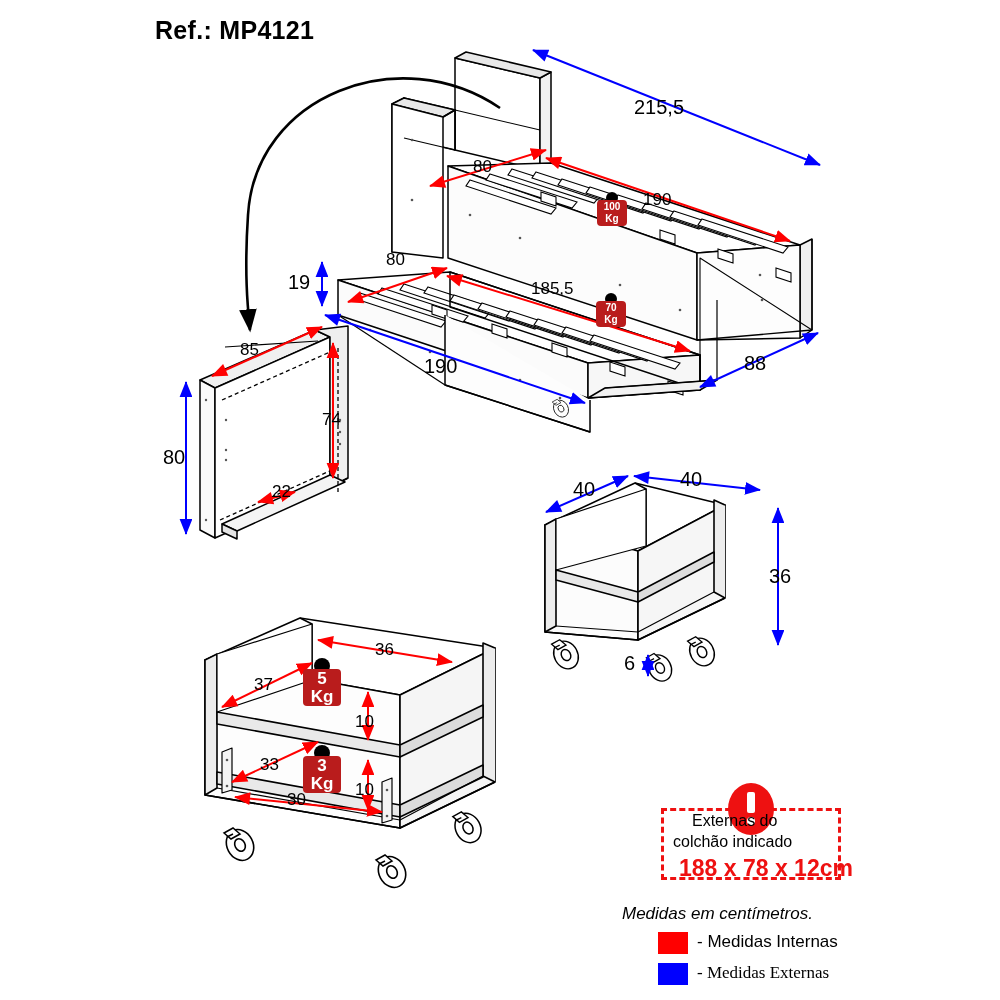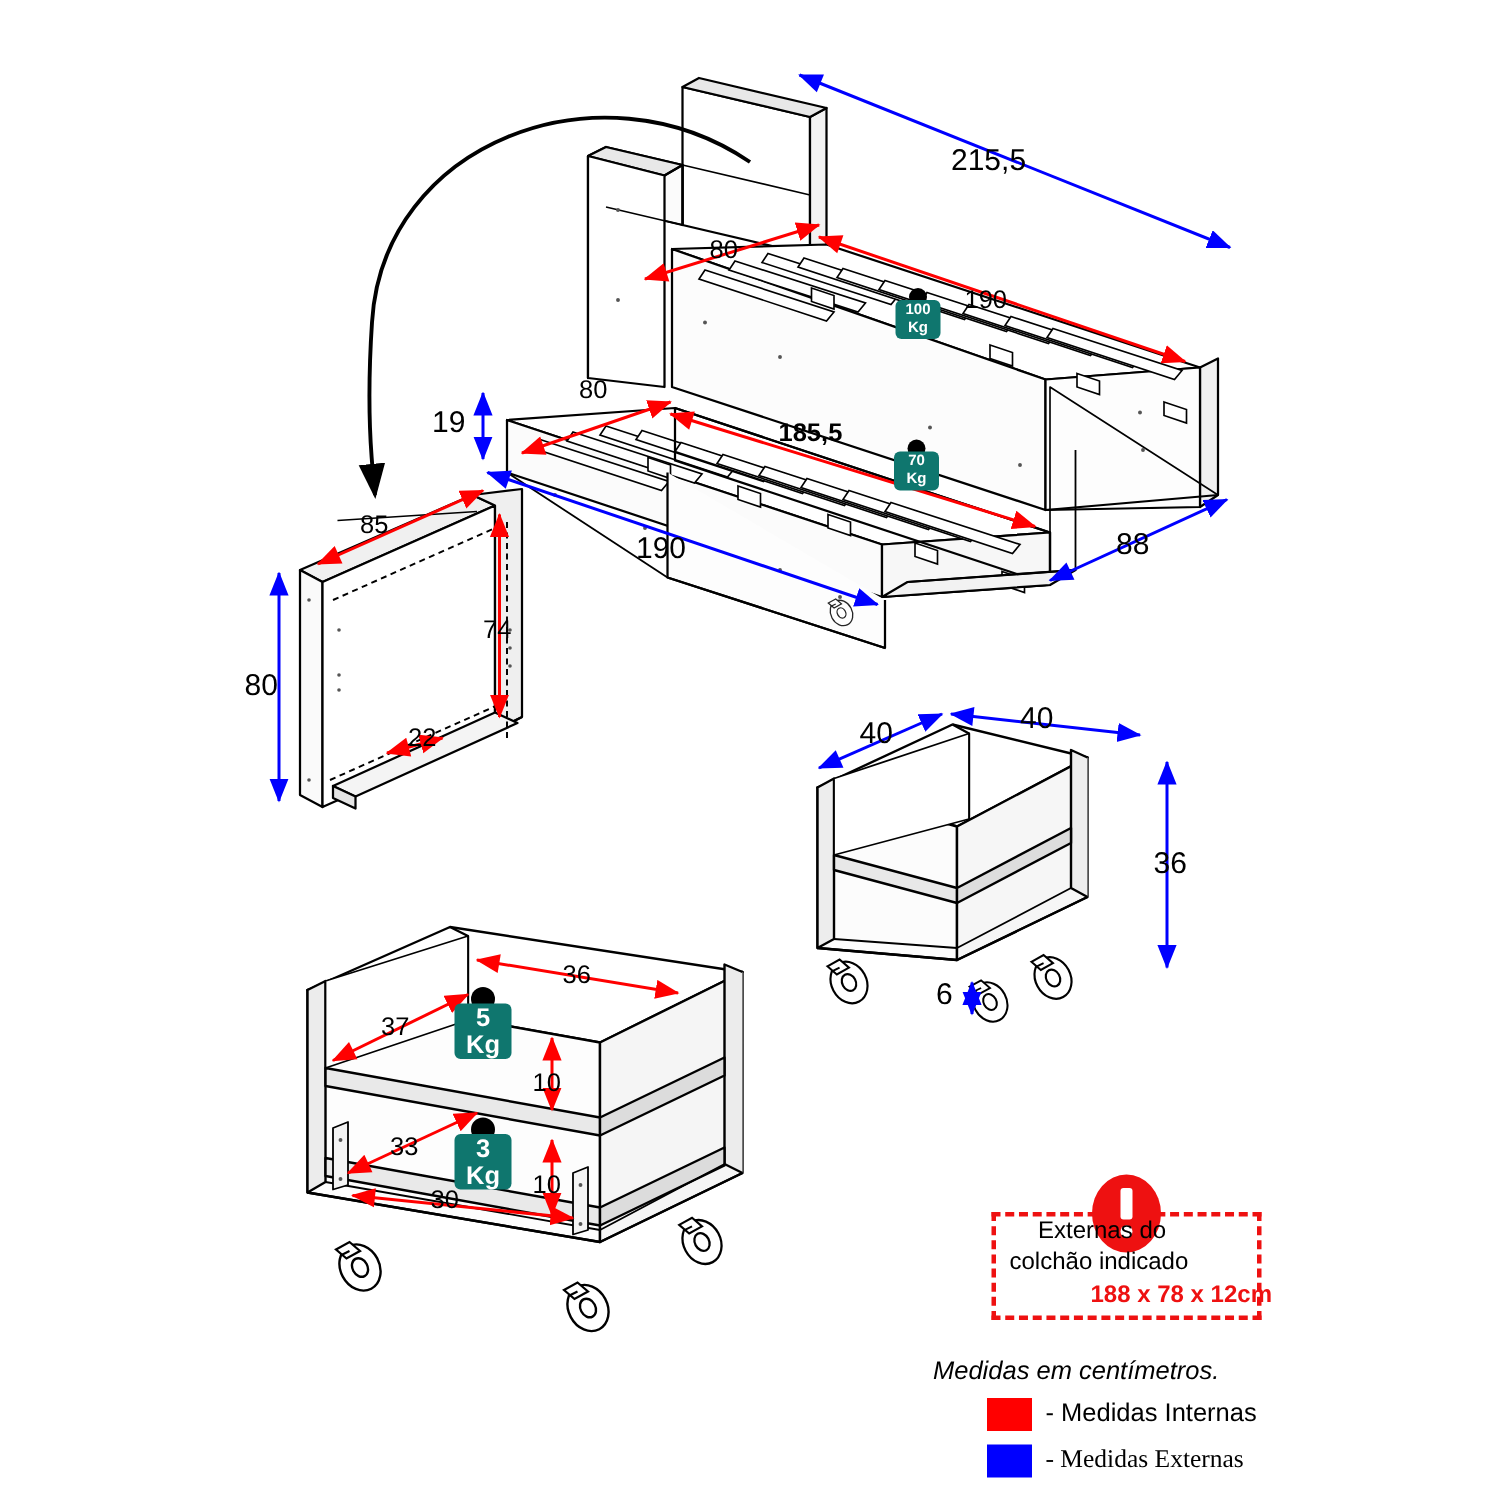--- a/index.html
+++ b/index.html
@@ -4,46 +4,47 @@
 <style>
   html,body{margin:0;padding:0;background:#ffffff;}
   body{width:1000px;height:1000px;position:relative;overflow:hidden;
        font-family:"Liberation Sans", sans-serif;color:#000;}
   #stage{position:absolute;left:0;top:0;width:1000px;height:1000px;}
   svg.layer{position:absolute;left:0;top:0;width:1000px;height:1000px;}
   .ttl{position:absolute;font-size:25px;font-weight:bold;letter-spacing:.3px;}
   .dim{position:absolute;font-size:20px;white-space:nowrap;}
   .dim.sm{font-size:17px;}
   .note{position:absolute;font-size:16px;white-space:nowrap;}
-  .note.red{color:#ee1111;font-weight:bold;font-size:16px;margin-left:48px;}
+  .note.red{color:#ee1111;font-weight:bold;font-size:23px;}
   .legtxt{position:absolute;font-size:17px;white-space:nowrap;}
   .swatch{position:absolute;width:30px;height:22px;}
   .wtag{position:absolute;width:30px;height:34px;}
   .wtag .bub{position:absolute;left:9px;top:0;width:12px;height:12px;
              border-radius:50%;background:#000;}
   .wtag .bod{position:absolute;left:0;top:8px;width:30px;height:26px;
-             background:#0f766e;border-radius:4px;color:#fff;
+             background:#b91c1c;border-radius:4px;color:#fff;
              font-size:10px;font-weight:bold;line-height:12px;
              text-align:center;padding-top:1px;box-sizing:border-box;}
   .wtag.big{width:38px;height:48px;}
   .wtag.big .bub{left:11px;width:16px;height:16px;}
   .wtag.big .bod{top:11px;width:38px;height:37px;font-size:17px;line-height:18px;}
   .warnbox{position:absolute;border:3px dashed #ee1111;box-sizing:border-box;}
   .excl{position:absolute;width:46px;height:52px;border-radius:50%;
         background:#ee1111;}
   .excl:before{content:"";position:absolute;left:19px;top:9px;width:8px;height:21px;
         background:#fff;border-radius:2px;}
   .excl:after{content:"";position:absolute;left:19px;top:34px;width:8px;height:8px;
         background:#fff;border-radius:50%;}
 </style>
 </head>
 <body>
 
 <div id="stage">
 
+  <div class="ttl" style="left:155px;top:16px;">Ref.: MP4121</div>
 
   <svg class="layer" viewBox="0 0 1000 1000">
     <defs>
       <marker id="ar" markerWidth="9" markerHeight="9" refX="7.5" refY="3.2" orient="auto" markerUnits="strokeWidth">
         <path d="M0,0 L8,3.2 L0,6.4 z" fill="#FF0000"></path>
       </marker>
       <marker id="al" markerWidth="9" markerHeight="9" refX="0.5" refY="3.2" orient="auto" markerUnits="strokeWidth">
         <path d="M8,0 L0,3.2 L8,6.4 z" fill="#FF0000"></path>
       </marker>
       <marker id="ab" markerWidth="9" markerHeight="9" refX="7.5" refY="3.2" orient="auto" markerUnits="strokeWidth">
@@ -278,21 +279,21 @@
 
     <line x1="235" y1="797" x2="382" y2="812" stroke="#FF0000" stroke-width="2" marker-start="url(#al)" marker-end="url(#ar)"></line>
 
     <line x1="368" y1="760" x2="368" y2="810" stroke="#FF0000" stroke-width="2" marker-start="url(#al)" marker-end="url(#ar)"></line>
   </svg>
 
   <div class="dim" style="left:634px;top:96px;">215,5</div>
   <div class="dim sm" style="left:473px;top:157px;">80</div>
   <div class="dim sm" style="left:643px;top:190px;">190</div>
   <div class="dim sm" style="left:386px;top:250px;">80</div>
-  <div class="dim sm" style="left:519px;top:279px;font-weight:bold;">185,5</div>
+  <div class="dim sm" style="left:531px;top:279px;">185,5</div>
   <div class="dim" style="left:288px;top:271px;">19</div>
   <div class="dim" style="left:424px;top:355px;">190</div>
   <div class="dim" style="left:744px;top:352px;">88</div>
 
   <div class="wtag" style="left:597px;top:192px;">
     <div class="bub"></div>
     <div class="bod">
       <div>100</div>
       <div>Kg</div>
     </div>

